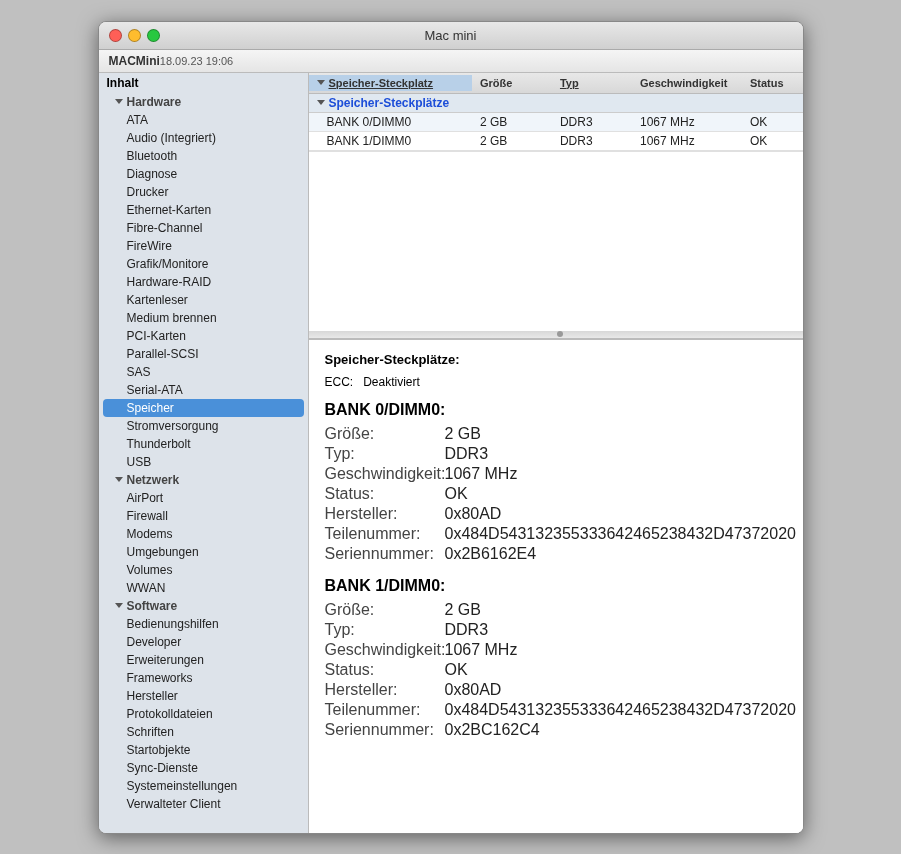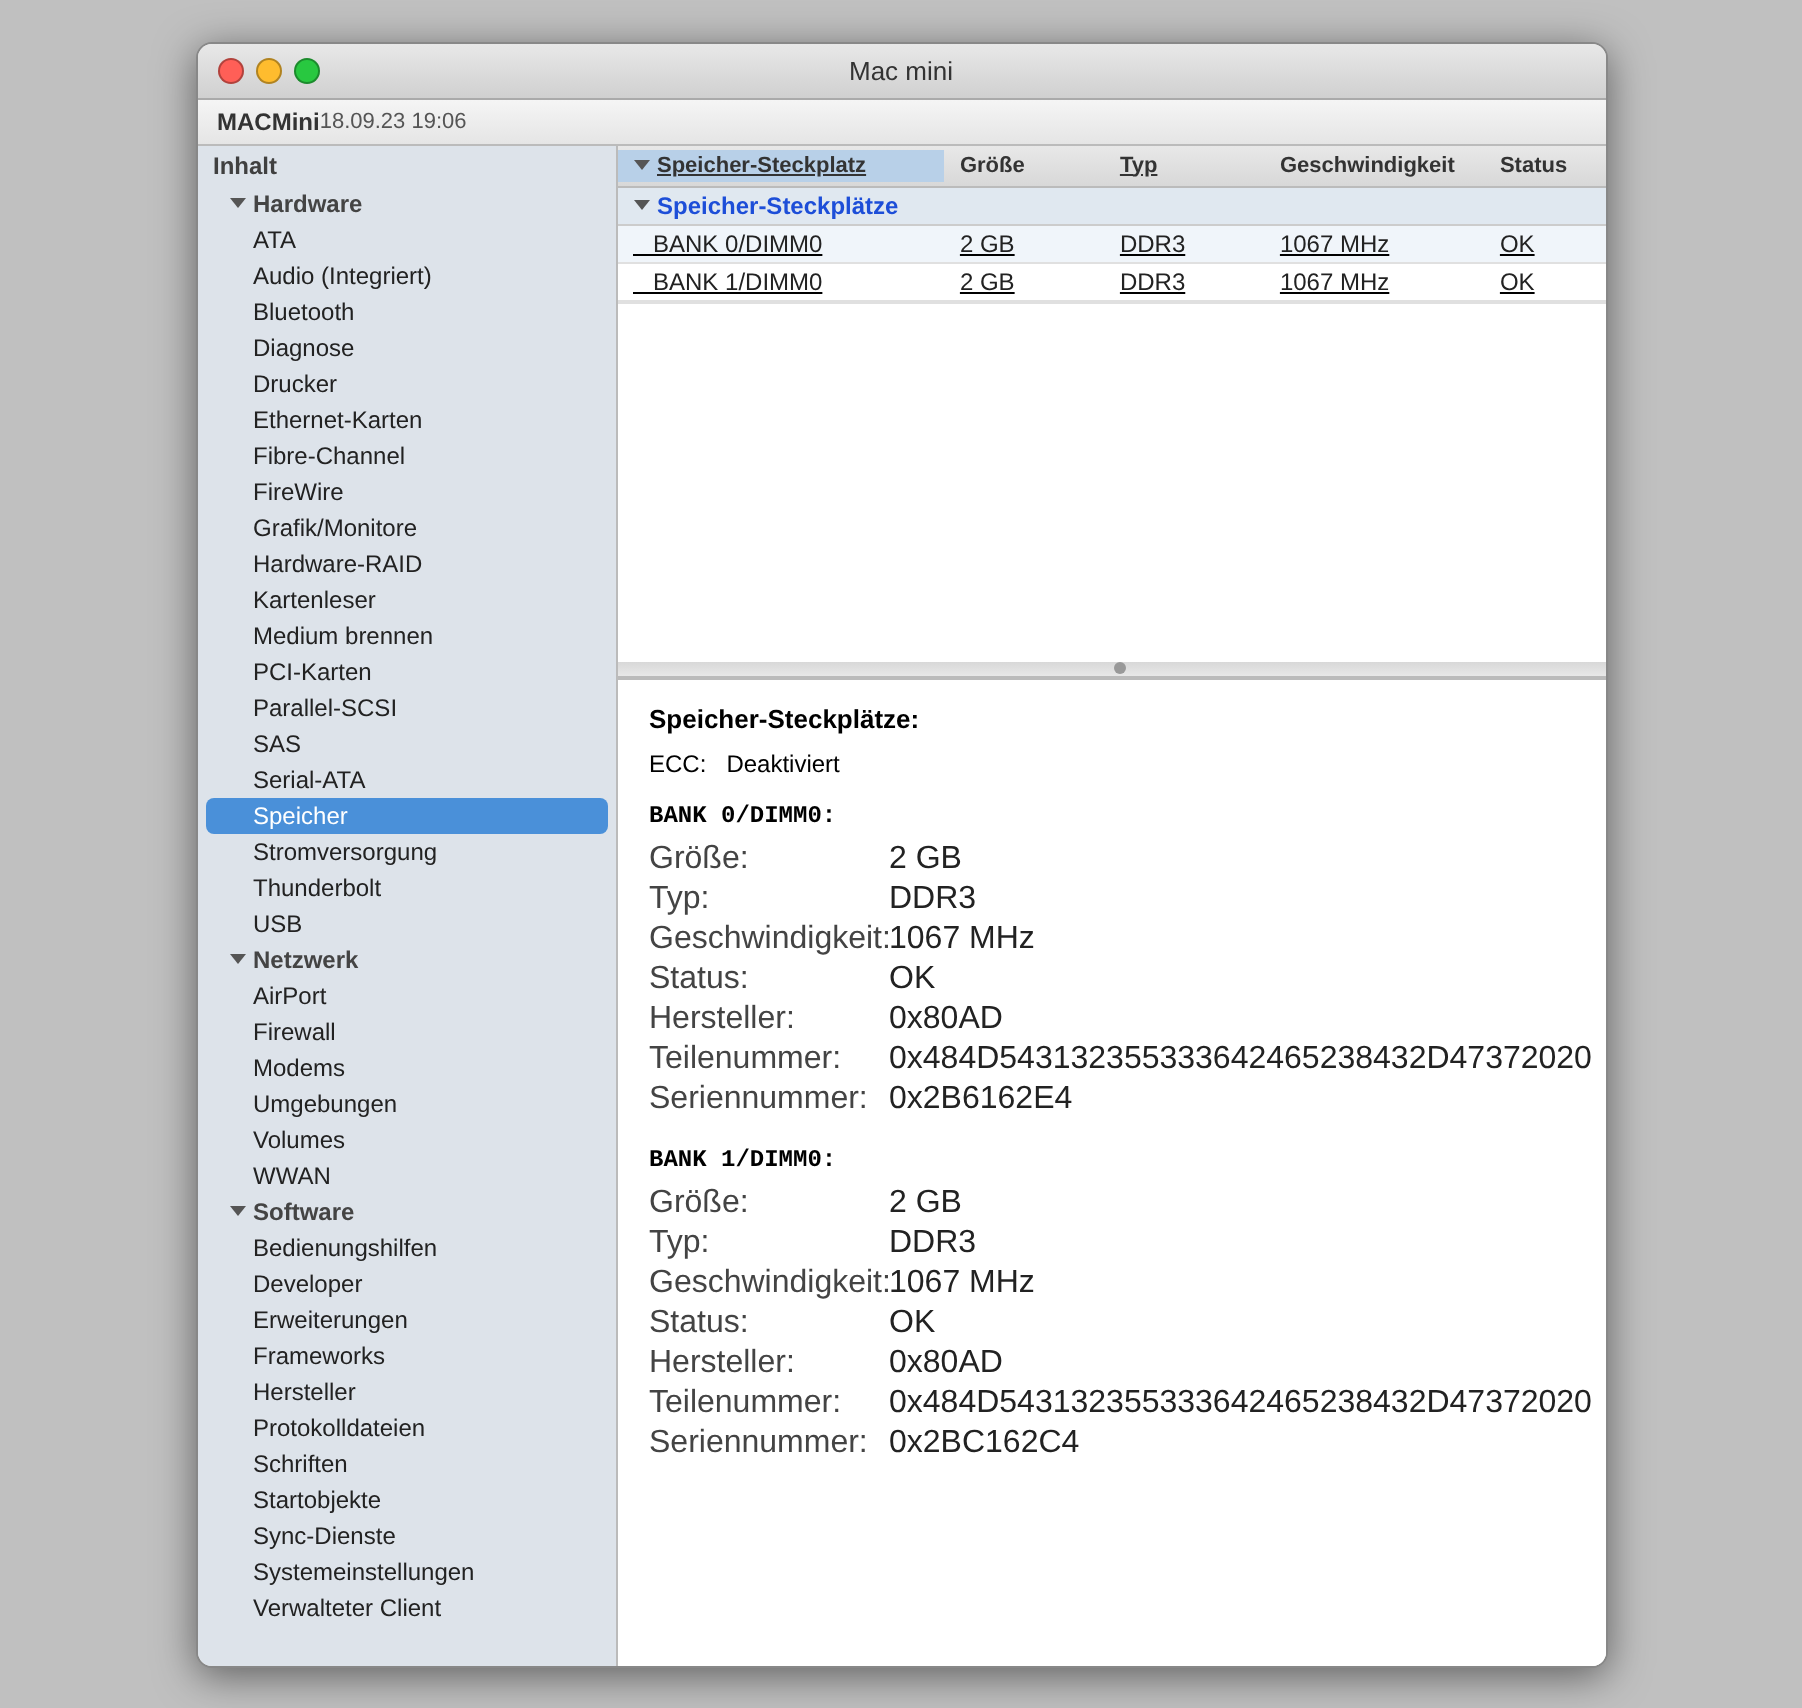--- a/index.html
+++ b/index.html
@@ -68,21 +68,21 @@
       width: 210px;
       background: #dde3ea;
       border-right: 1px solid #bbb;
       overflow-y: auto;
       flex-shrink: 0;
     }
     .sidebar-section-header {
       padding: 3px 8px;
       font-size: 12px;
       font-weight: 700;
-      color: #404040;
+      color: #000000;
     }
     .sidebar-group-header {
       padding: 2px 16px;
       font-size: 12px;
       font-weight: 600;
       color: #444;
       display: flex;
       align-items: center;
       gap: 4px;
     }
@@ -131,21 +131,20 @@
     }
     .th.main-col { flex: 1; background: #b8d0e8; display: flex; align-items: center; gap: 4px; text-decoration: underline; }
     .th.size-col { width: 80px; }
     .th.type-col { width: 80px; text-decoration: underline; }
     .th.speed-col { width: 110px; }
     .th.status-col { width: 70px; }
     .table-row {
       display: flex;
       border-bottom: 1px solid #e0e0e0;
       align-items: flex-start;
-      text-decoration: underline;
     }
     .table-row:nth-child(odd) { background: #f0f5fa; }
     .table-row:nth-child(even) { background: #ffffff; }
     .td {
       font-size: 12px;
       color: #222;
       padding: 2px 8px;
     }
     .td.main-col { flex: 1; }
     .td.size-col { width: 80px; }
@@ -184,25 +183,24 @@
     .detail-section-title {
       font-size: 13px;
       font-weight: 700;
       margin-bottom: 8px;
     }
     .detail-ecc {
       font-size: 12px;
       margin-bottom: 12px;
     }
     .detail-bank-title {
-      font-size: 12px;
+      font-size: 16px;
       font-weight: 700;
       margin-bottom: 6px;
       margin-top: 8px;
-      font-family: Liberation Mono, monospace;
     }
     .detail-row {
       display: flex;
       font-size: 16px;
       margin-bottom: 2px;
     }
     .detail-label {
       width: 120px;
       color: #444;
       flex-shrink: 0;

